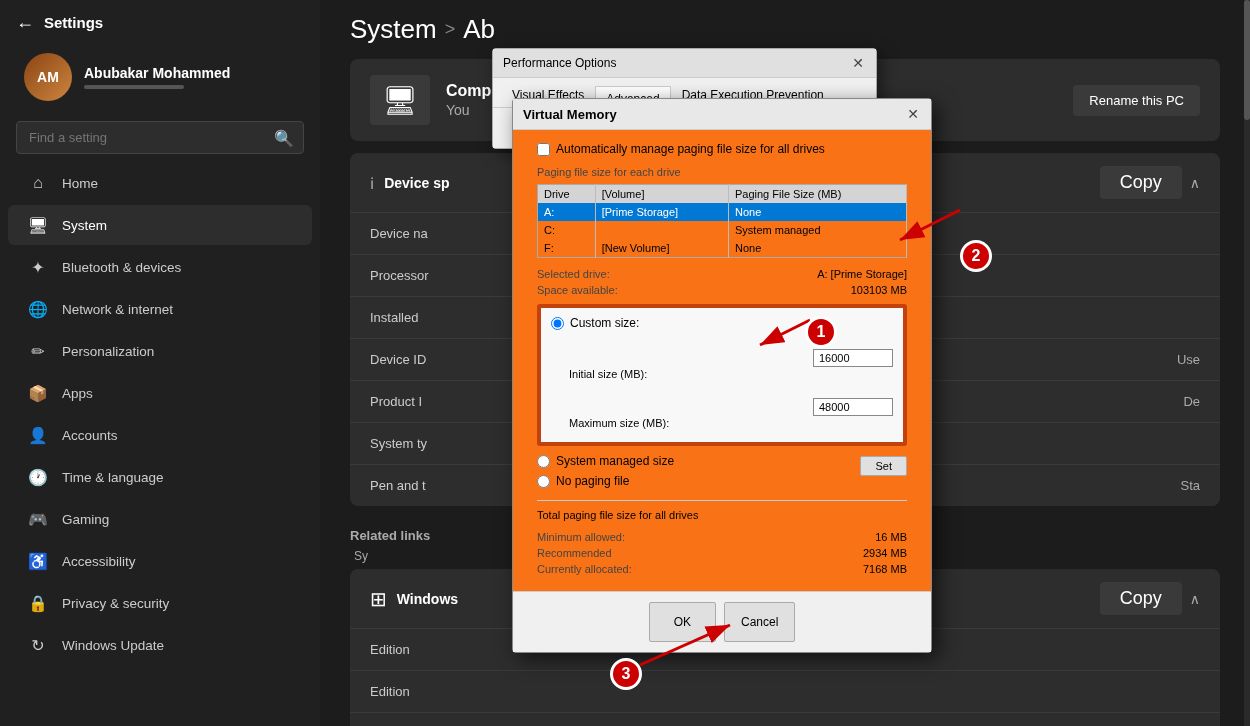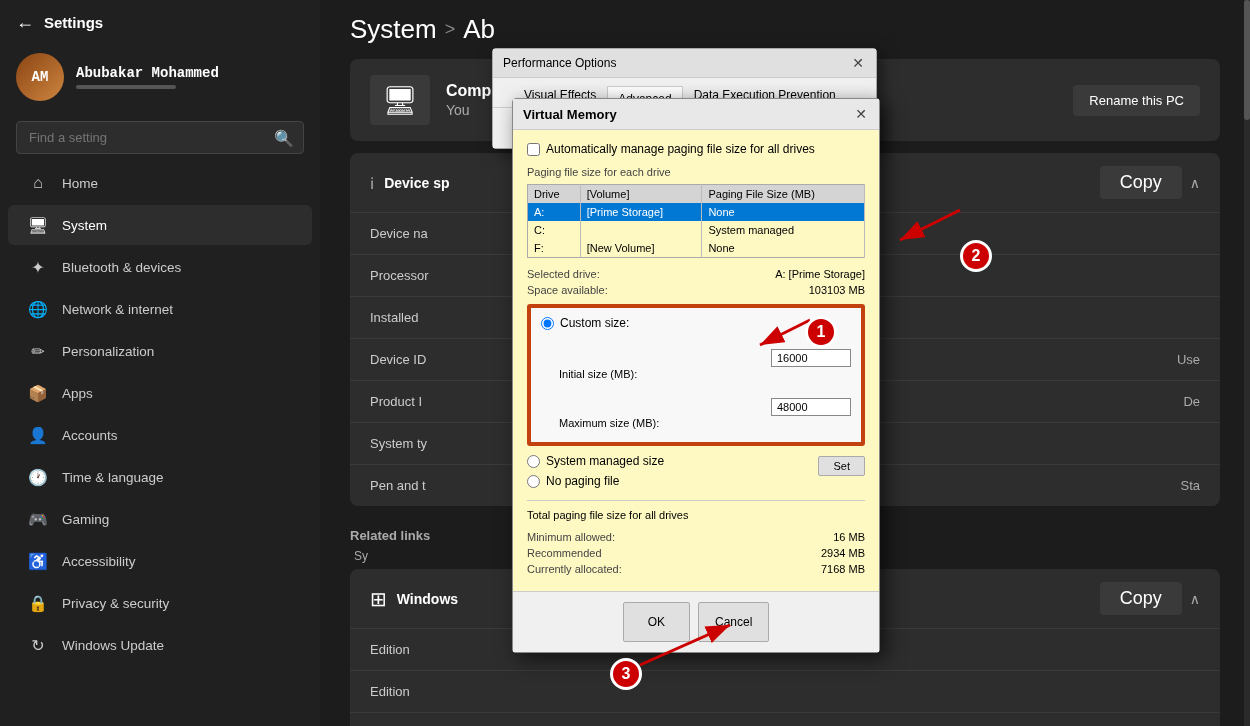--- a/index.html
+++ b/index.html
@@ -38,25 +38,24 @@
       border: none;
       color: #fff;
     }
     .sidebar-title {
       font-size: 15px;
       font-weight: 600;
       color: #fff;
     }
 
     .profile-area {
-      padding: 12px 16px;
+      padding: 12px 24px;
       display: flex;
       align-items: center;
       gap: 12px;
-      font-family: Liberation Mono, monospace;
     }
     .avatar-img {
       width: 48px; height: 48px;
       border-radius: 50%;
       background: linear-gradient(135deg, #8B4513, #CD853F);
       display: flex; align-items: center; justify-content: center;
       color: #fff; font-weight: bold; font-size: 14px;
     }
     .profile-name {
       font-size: 14px;
@@ -254,21 +253,21 @@
       display: flex;
       align-items: center;
       justify-content: space-between;
       font-size: 12px;
       border-bottom: 1px solid #ccc;
     }
     .perf-tabs {
       display: flex;
       border-bottom: 1px solid #ccc;
       background: #f0f0f0;
-      padding: 0 20px;
+      padding: 0 8px;
     }
     .perf-tab {
       padding: 5px 10px;
       font-size: 12px;
       cursor: pointer;
       border: 1px solid transparent;
       border-bottom: none;
       margin-top: 4px;
       background: #f0f0f0;
     }
@@ -278,22 +277,22 @@
       border-bottom-color: #fff;
       position: relative;
       top: 4px;
     }
 
     
     .vm-dialog {
       position: absolute;
       left: 512px;
       top: 98px;
-      width: 368px;
-      background: #fef9c3;
+      width: 420px;
+      background: #f97316;
       border: 1px solid #888;
       border-radius: 4px;
       box-shadow: 6px 6px 20px rgba(0,0,0,0.6);
       z-index: 20;
       color: #000;
       font-size: 12px;
     }
     .vm-title-bar {
       background: #e8e8e8;
       padding: 7px 10px;
@@ -306,21 +305,21 @@
     }
     .vm-close {
       cursor: pointer;
       font-size: 14px;
       color: #444;
       background: none;
       border: none;
       padding: 0 2px;
     }
     .vm-body {
-      padding: 12px 14px;
+      padding: 12px 24px;
     }
     .vm-checkbox-row {
       display: flex;
       align-items: center;
       gap: 6px;
       margin-bottom: 10px;
     }
     .vm-checkbox-row input[type=checkbox] {
       width: 13px; height: 13px;
     }

